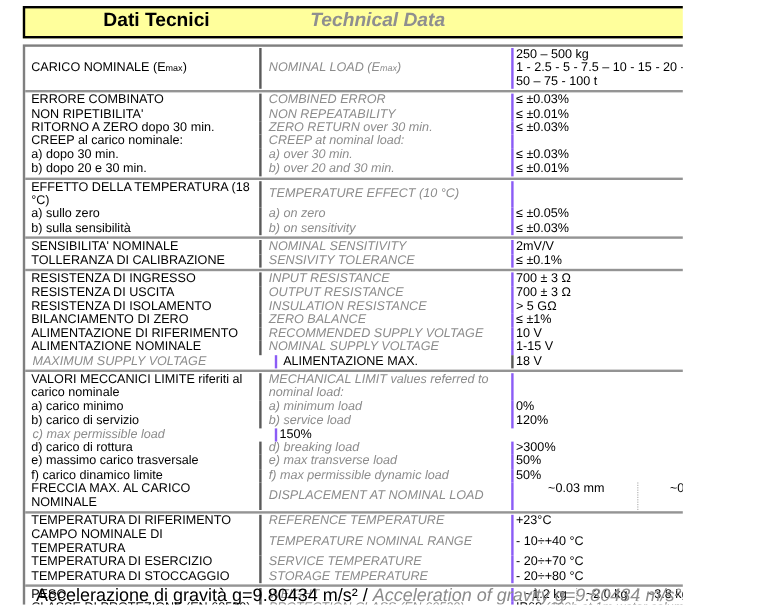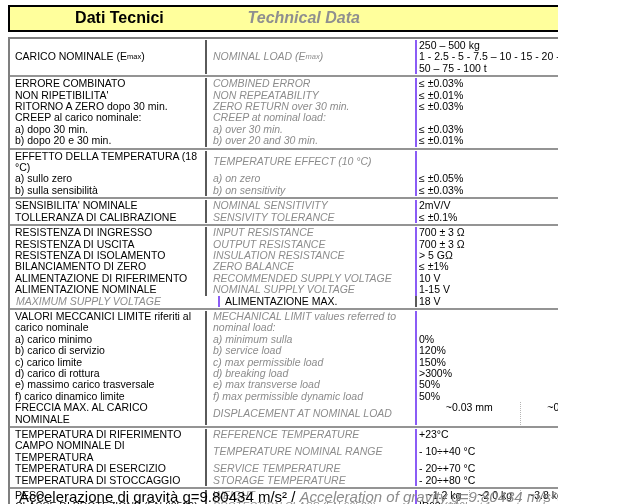--- a/index.html
+++ b/index.html
@@ -1,18 +1,18 @@
 <!DOCTYPE html>
 <html><head>
 <meta charset="utf-8">
 <style>
   html,body { margin:0; padding:0; background:#ffffff; }
   .page {
     position:relative; width:558px; height:504px; background:#ffffff;
-    font-family:"Liberation Sans", sans-serif; overflow:hidden;
+    font-family:"Liberation Sans", sans-serif; overflow:hidden;margin-left:11px;
   }
   
   .header-bar {
     position:absolute; left:8px; top:5px; width:580px; height:27px;
     background:#ffff9c; border:2px solid #000; box-sizing:border-box;
   }
   .title-it {
     position:absolute; left:4%; width:30%; top:2px; text-align:center;
     font-size:16px; font-weight:bold; color:#000;
   }
@@ -182,30 +182,29 @@
       <div class="section">
         <div class="row">
           <div class="cell c1">VALORI MECCANICI LIMITE riferiti al
 carico nominale</div>
           <div class="cell c2">MECHANICAL LIMIT values referred to
 nominal load:</div>
           <div class="cell c3"><div class="inner"></div></div>
         </div>
         <div class="row">
           <div class="cell c1">a) carico minimo</div>
-          <div class="cell c2">a) minimum sulla</div>
+          <div class="cell c2">a) minimum load</div>
           <div class="cell c3"><div class="inner">0%</div></div>
         </div>
         <div class="row">
           <div class="cell c1">b) carico di servizio</div>
           <div class="cell c2">b) service load</div>
           <div class="cell c3"><div class="inner">120%</div></div>
         </div>
         <div class="row">
-          <div class="cell c1">c) carico limite</div>
           <div class="cell c2">c) max permissible load</div>
           <div class="cell c3"><div class="inner">150%</div></div>
         </div>
         <div class="row">
           <div class="cell c1">d) carico di rottura</div>
           <div class="cell c2">d) breaking load</div>
           <div class="cell c3"><div class="inner">&gt;300%</div></div>
         </div>
         <div class="row">
           <div class="cell c1">e) massimo carico trasversale</div>

